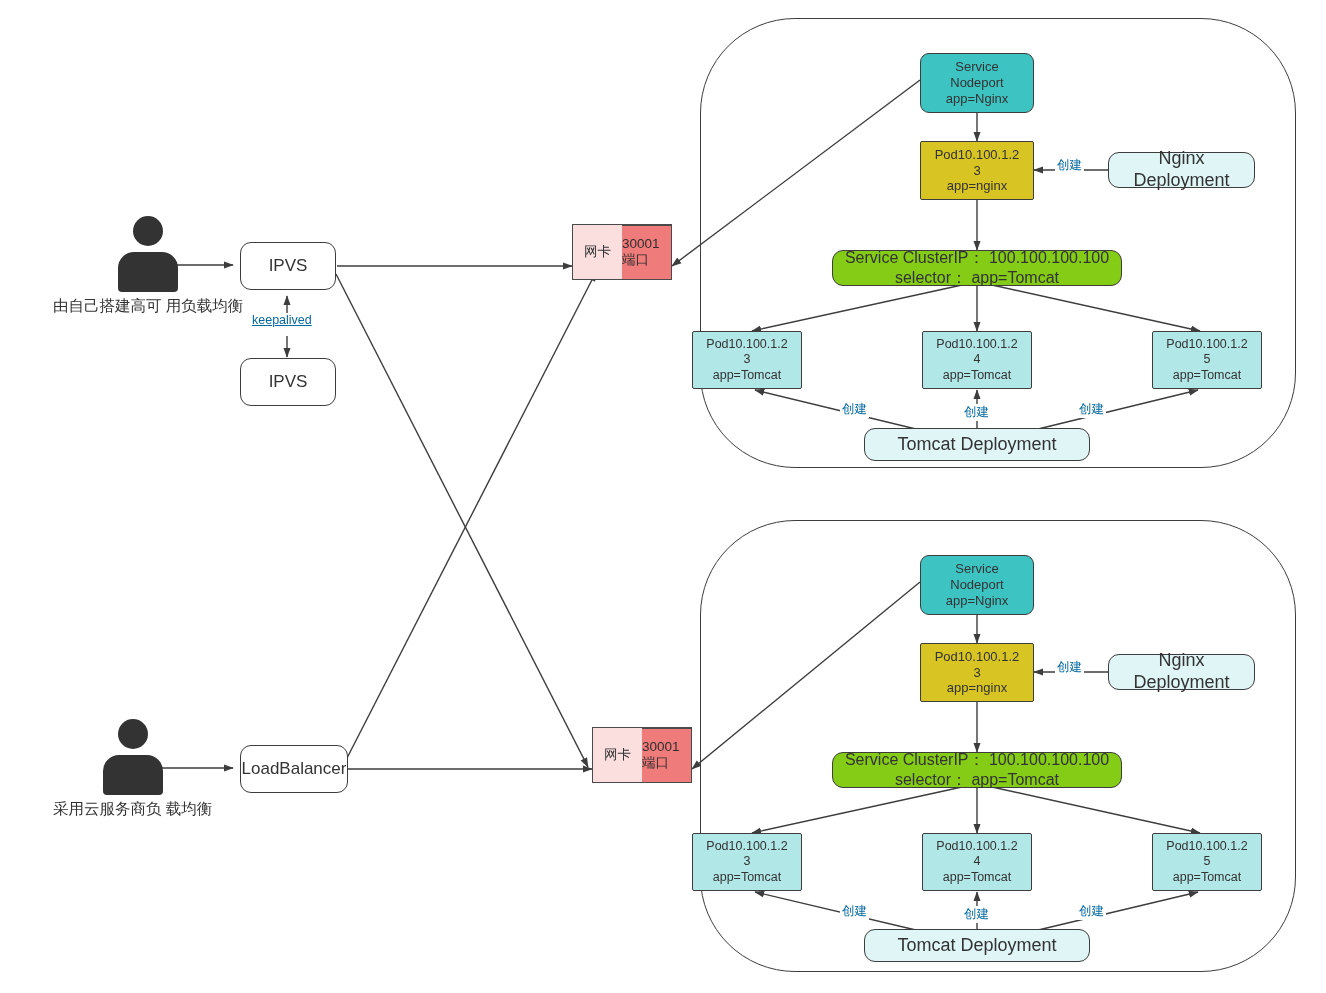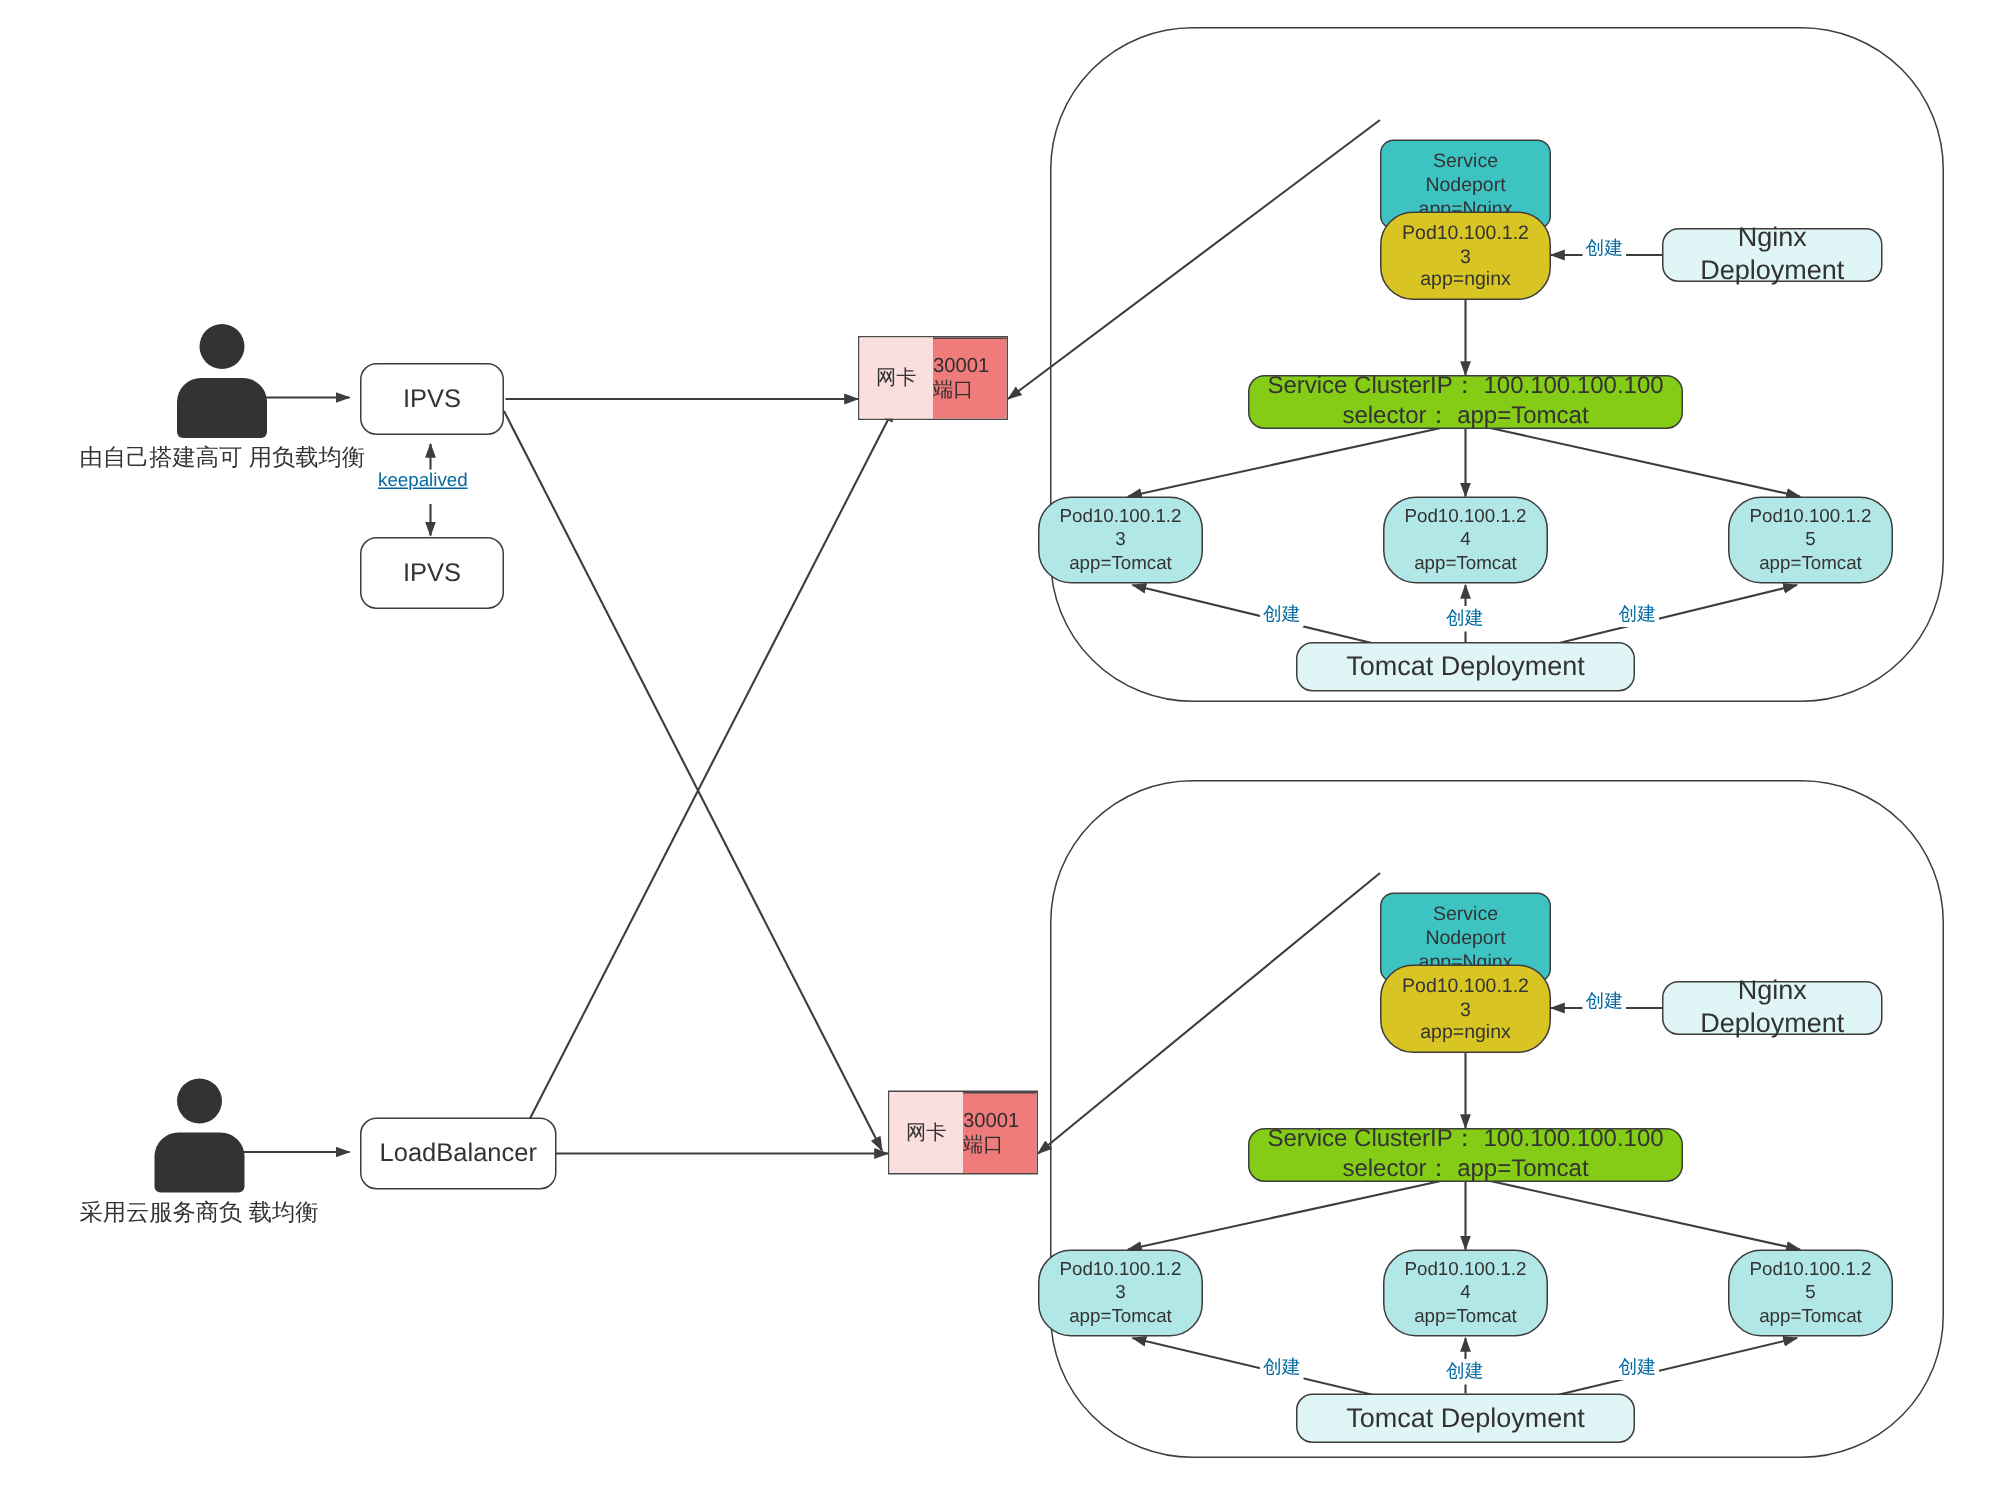--- a/index.html
+++ b/index.html
@@ -33,23 +33,23 @@
     align-items: center;
     justify-content: center;
     text-align: center;
     color: #333333;
     border: 1.4px solid #3d3d3d;
     line-height: 1.22;
     z-index: 3;
   }
   .node .ln { display: block; white-space: nowrap; }
 
-  .rounded-sm { border-radius: 9px; margin-top: 40px; }
+  .rounded-sm { border-radius: 9px; }
   .rounded-pill { border-radius: 11px; }
-  .pod-box { border-radius: 22px; justify-content: center; }
+  .pod-box { border-radius: 2px; justify-content: center; }
 
   .plain-box {
     background: #ffffff;
     font-size: 17px;
   }
   .svc-nodeport {
     background: #3ec3c3;
     font-size: 13px;
   }
   .pod-nginx {
@@ -245,21 +245,21 @@
   <div class="node plain-box rounded-pill" style="left:240px; top:242px; width:96px; height:48px;">
     <span class="ln">IPVS</span>
   </div>
 
   <div class="node plain-box rounded-pill" style="left:240px; top:358px; width:96px; height:48px;">
     <span class="ln">IPVS</span>
   </div>
 
   <div class="edge-label" style="left:250px; top:313px;text-decoration:underline;">keepalived</div>
 
-  <div class="node plain-box rounded-pill" style="left:240px; top:745px; width:131px; height:48px;">
+  <div class="node plain-box rounded-pill" style="left:240px; top:745px; width:108px; height:48px;">
     <span class="ln">LoadBalancer</span>
   </div>
 
   <div class="nic" style="left:572px; top:224px; width:100px; height:56px;">
     <div class="nic-top">网卡</div>
     <div class="nic-bottom">30001端口</div>
   </div>
 
   <div class="nic" style="left:592px; top:727px; width:100px; height:56px;">
     <div class="nic-top">网卡</div>

